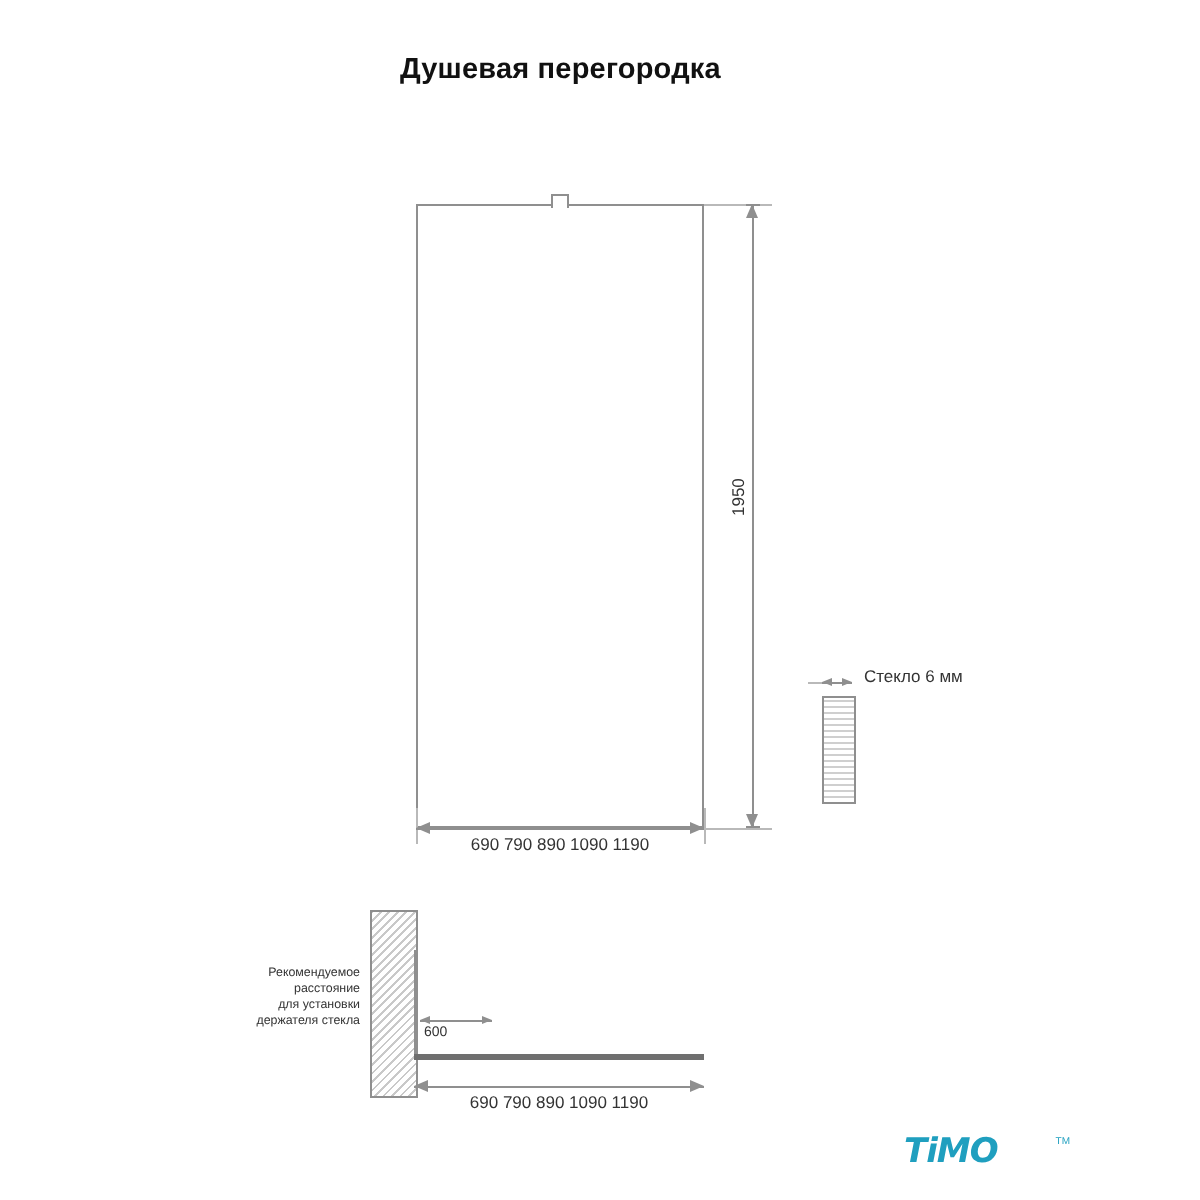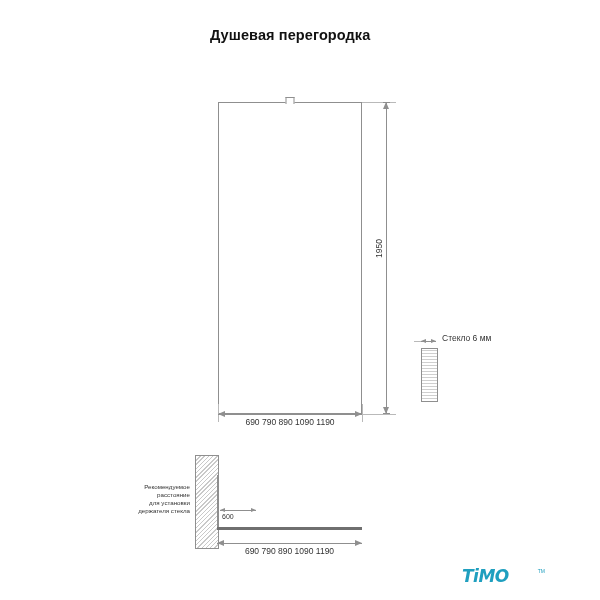--- a/index.html
+++ b/index.html
@@ -11,21 +11,20 @@
     height: 600px;
     background: #ffffff;
     font-family: "Liberation Sans", sans-serif;
     color: #1c1c1c;
     overflow: hidden;
     position: relative;
   }
   .page {
     position: absolute;
     inset: 0;
-    margin-left: 10px;
   }
 
   
   .title {
     position: absolute;
     left: 200px;
     top: 24px;
     width: 330px;
     font-size: 14.5px;
     font-weight: bold;

